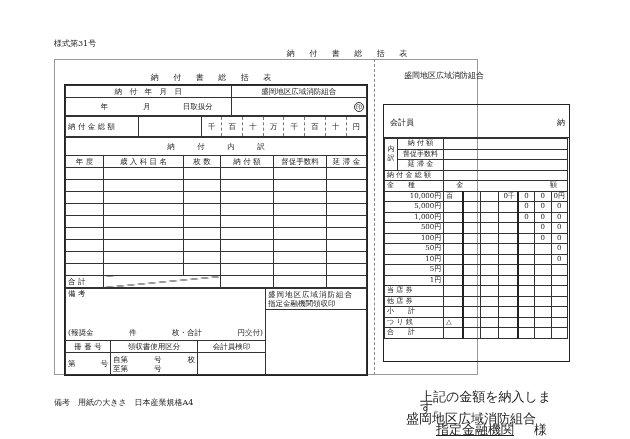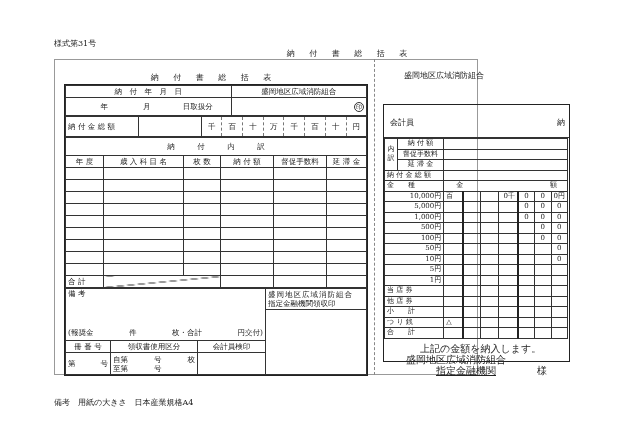--- a/index.html
+++ b/index.html
@@ -381,21 +381,21 @@
       <td></td>
       <td class="thick-l"></td>
       <td></td>
       <td></td>
       <td class="center thick-l"></td>
       <td class="center"></td>
       <td class="center"></td>
     </tr>
   </tbody>
     </table>
-  <div style="padding:4px 0 0 0;font-size:10px;line-height:11px;">
+  <div style="padding:4px 0 0 0;font-size:13px;line-height:11px;margin-top:48px;">
     <div style="padding-left:36px;">上記の金額を納入します。</div>
     <div style="padding-left:22px;">盛岡地区広域消防組合</div>
     <div style="padding-left:52px;position:relative;text-decoration:underline;">
       <span>指定金融機関</span>
       <span style="position:absolute;right:22px;">様</span>
     </div>
   </div>
 </div>
 
 <div class="abs footer">備考　用紙の大きさ　日本産業規格A4</div>

